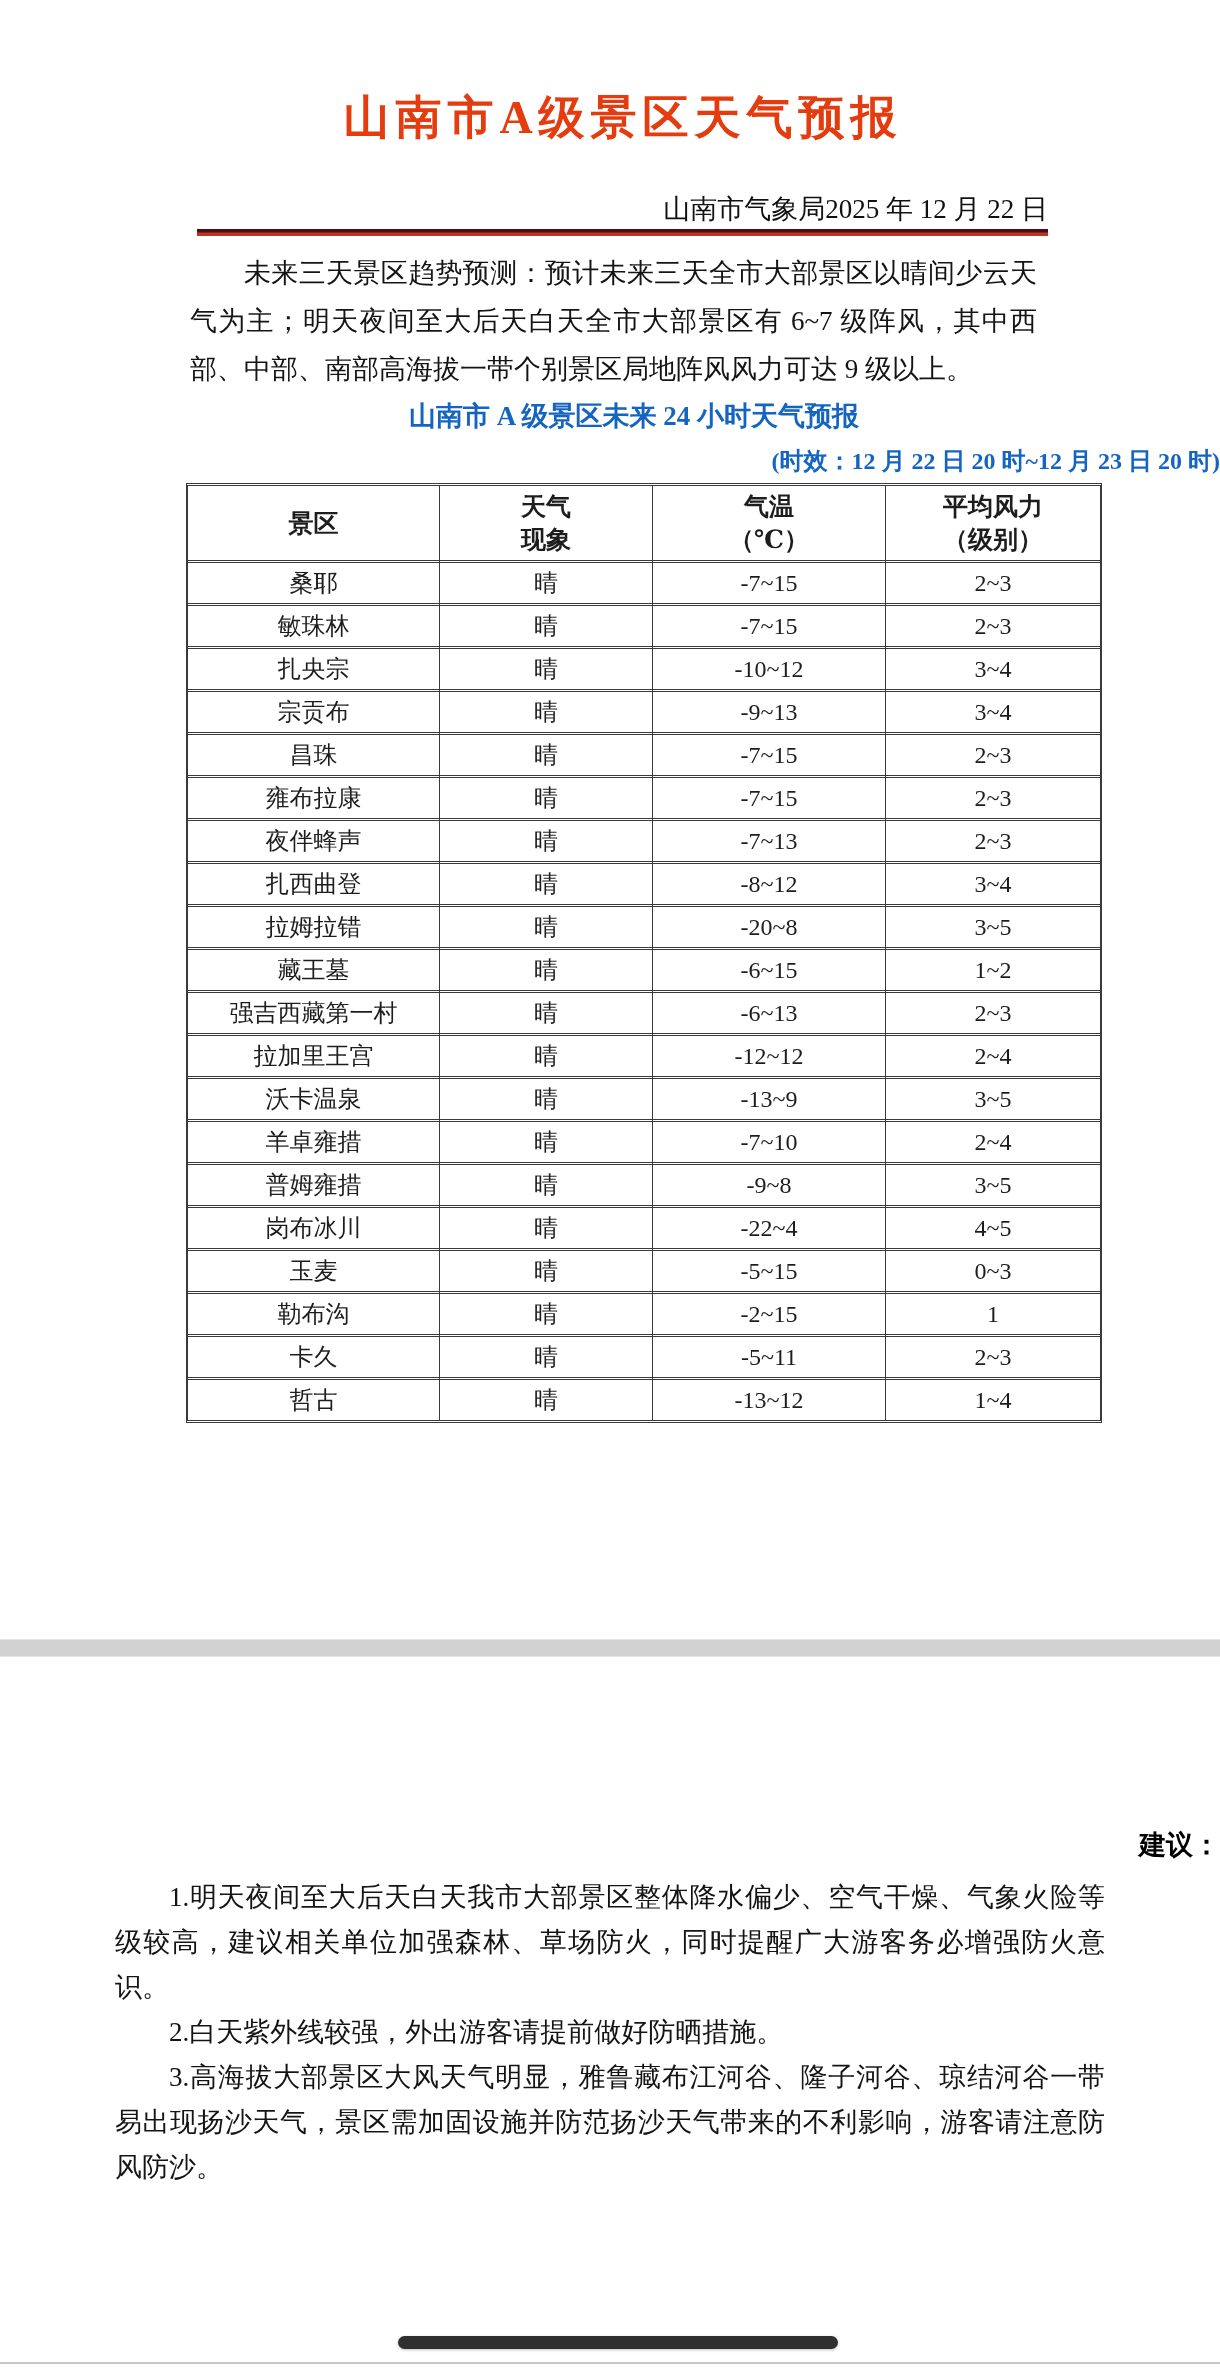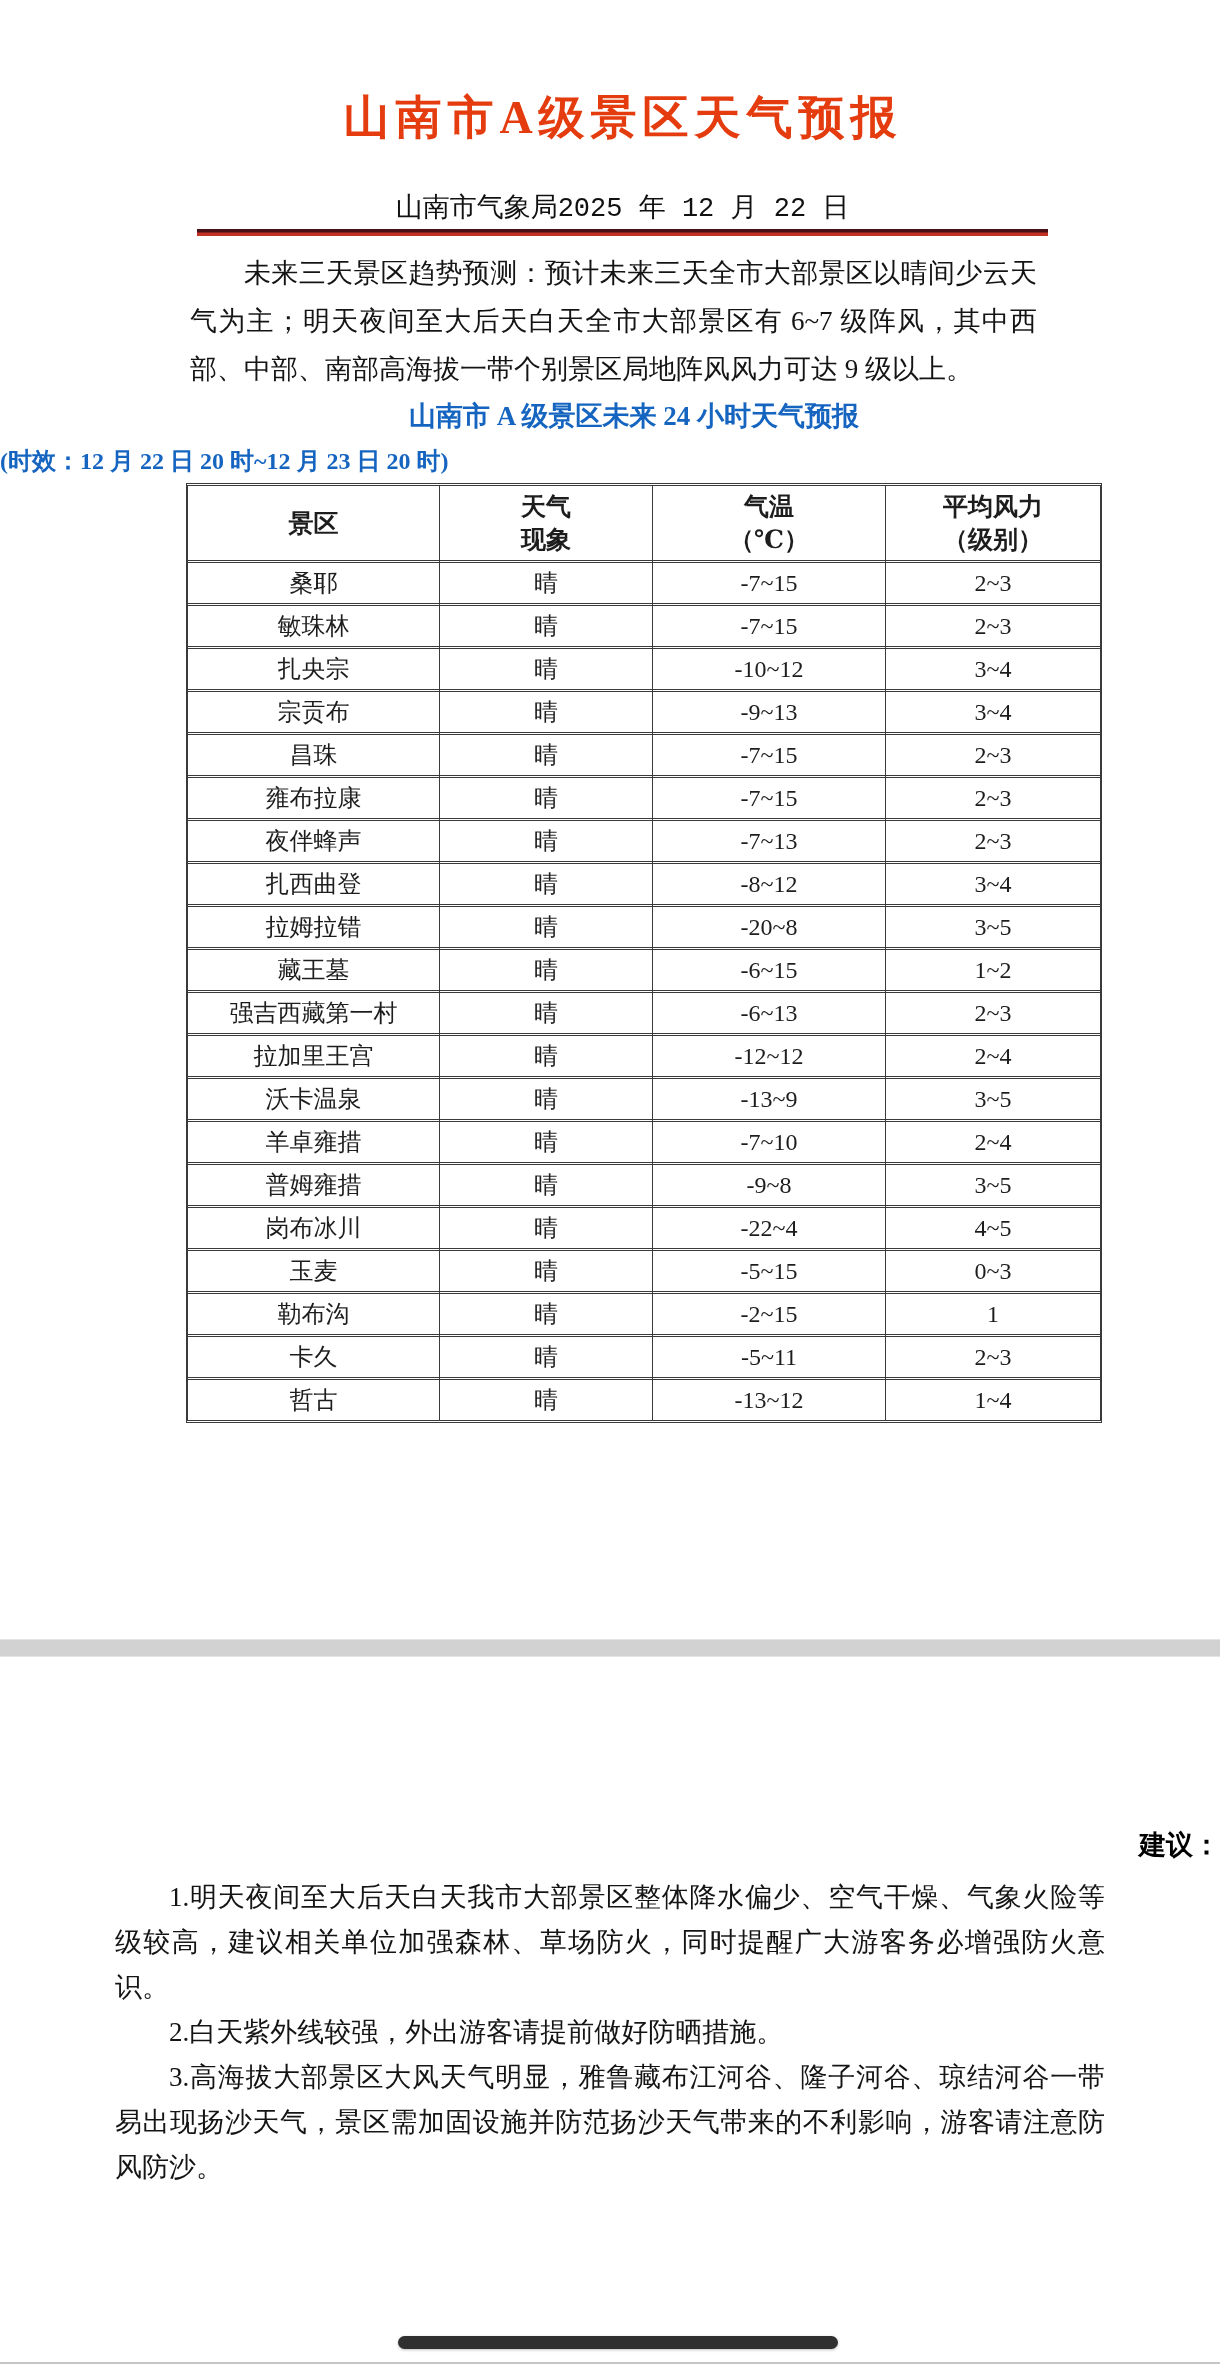--- a/index.html
+++ b/index.html
@@ -7,38 +7,38 @@
     width:1220px;height:2368px;position:relative;overflow:hidden;
     background:#ffffff;color:#1a1a1a;
     font-family:"Liberation Serif","DejaVu Serif",serif;
   }
   .doc-title{
     margin:0;padding-top:86px;height:64px;line-height:64px;
     text-align:center;font-size:46px;font-weight:bold;
     color:#e53c0f;letter-spacing:6px;padding-left:26px;
   }
   .meta-row{
-    margin:42px 172px 0 197px;display:flex;justify-content:center;
-    font-size:27px;line-height:34px;color:#111;font-family:Liberation Mono, monospace;
+    margin:42px 172px 0 197px;display:flex;justify-content:flex-end;
+    font-size:27px;line-height:34px;color:#111;
   }
   .red-rule{
     margin:3px 172px 0 197px;height:7px;
     background:linear-gradient(to bottom,#471016 0 45%,#c23122 55% 100%);
   }
   .intro{
     margin:13px 183px 0 190px;font-size:27px;line-height:48px;
     text-indent:54px;text-align:justify;color:#141414;
   }
   .intro .lead{font-weight:normal;}
   .tbl-title{
     margin:8px 0 0 0;text-align:center;font-size:27px;line-height:30px;
     font-weight:bold;color:#1565c0;padding-left:48px;
   }
   .tbl-sub{
-    margin:16px 0 0 0;text-align:left;font-size:24px;line-height:28px;
+    margin:16px 0 0 0;text-align:right;font-size:24px;line-height:28px;
     font-weight:bold;color:#1565c0;
   }
   table.forecast{
     margin:8px 0 0 186px;width:912px;border-spacing:0;table-layout:fixed;
     border-left:2px solid #3a3a3a;border-right:2px solid #3a3a3a;
     border-top:3px double #3a3a3a;border-bottom:3px double #3a3a3a;
     font-size:24px;color:#1d1d1d;
   }
   table.forecast col.c1{width:252px;}
   table.forecast col.c2{width:213px;}

